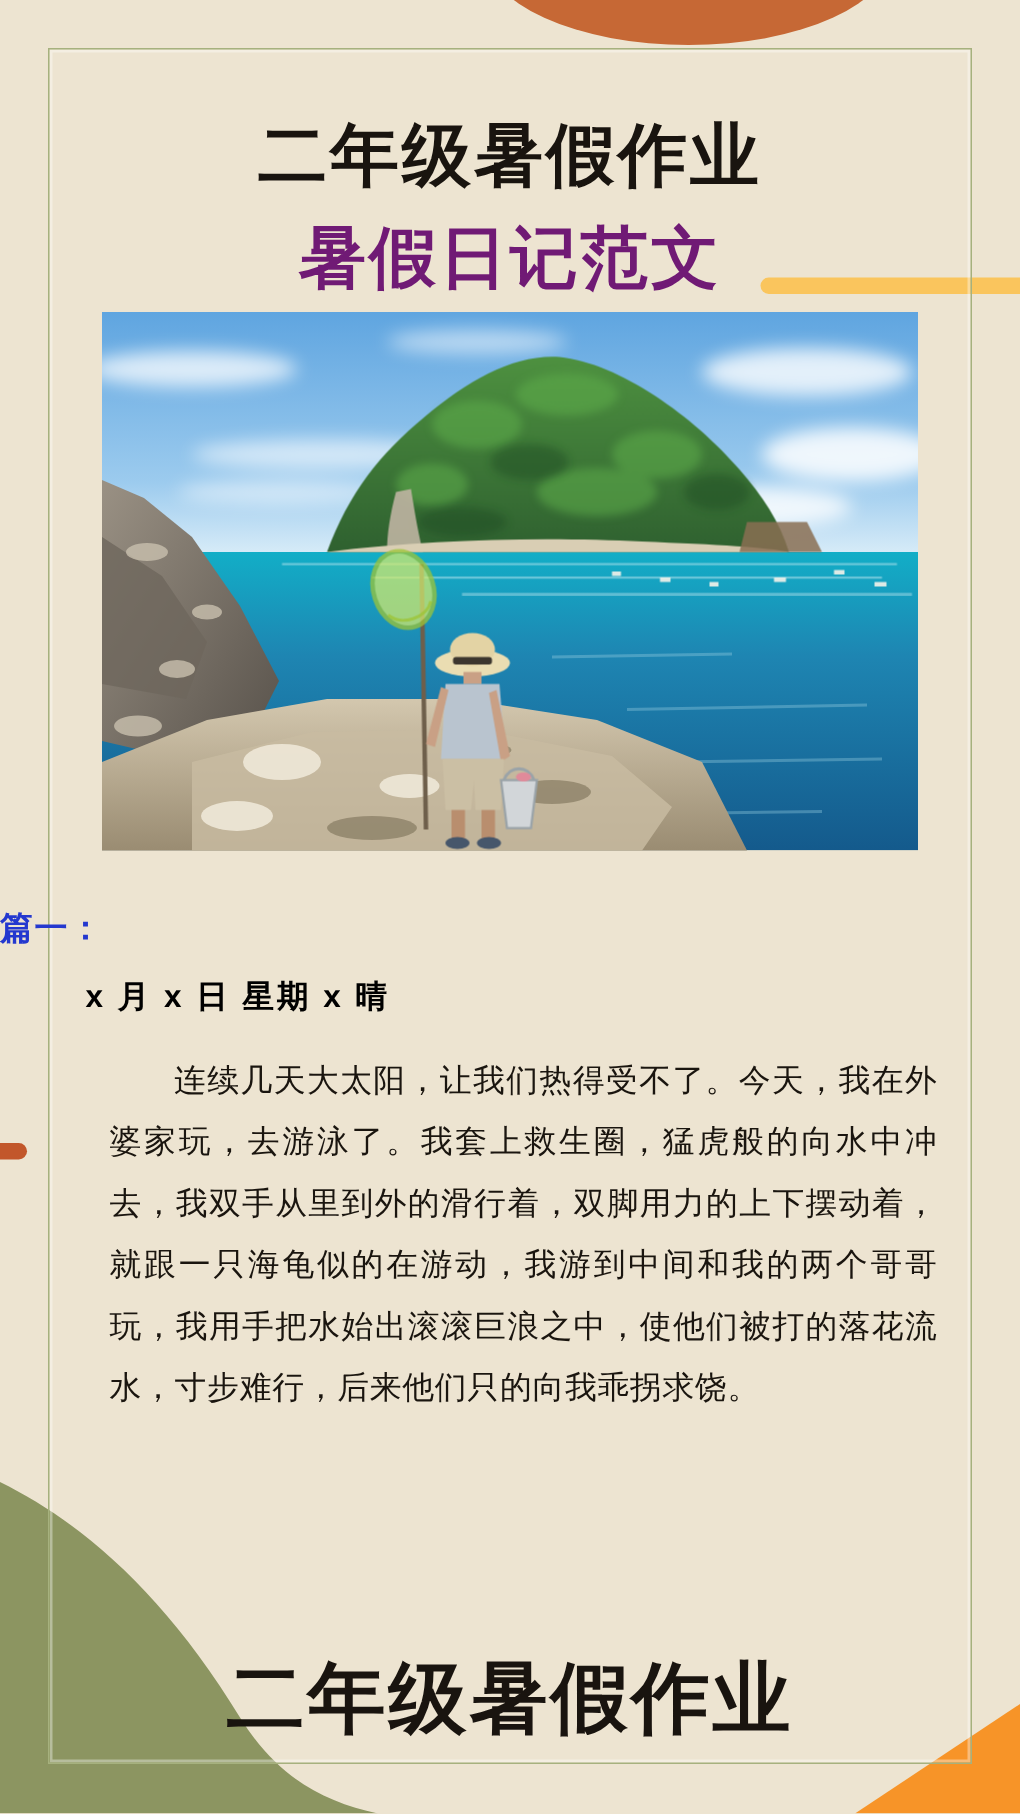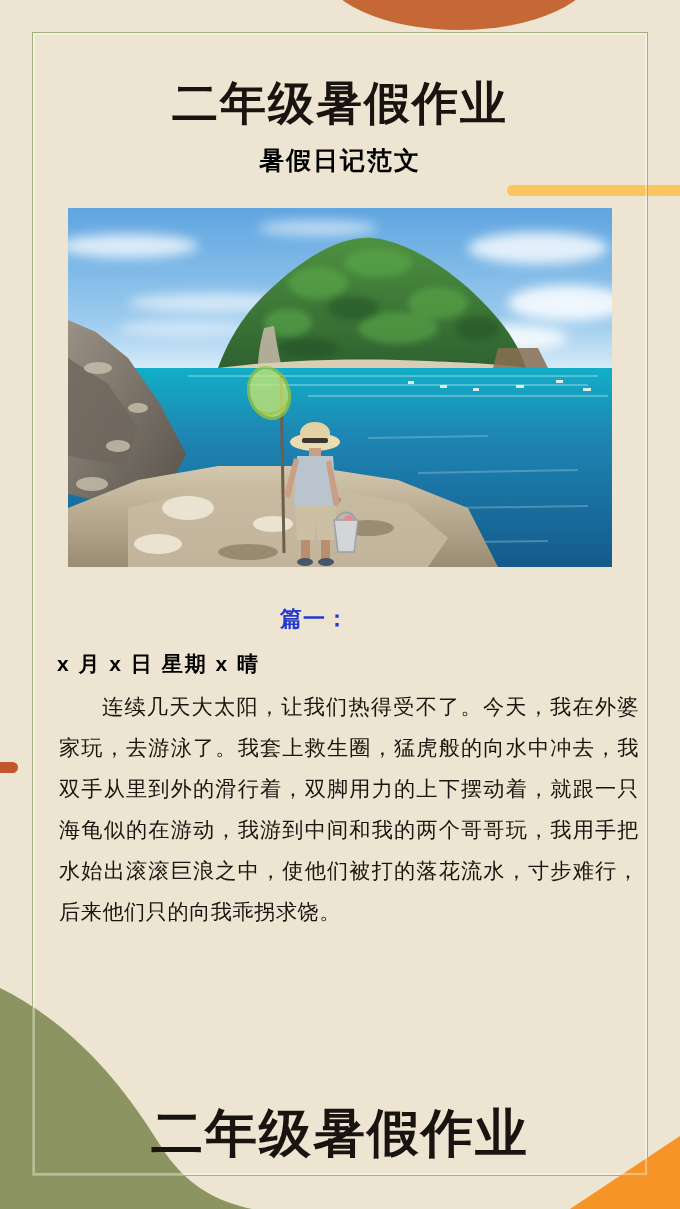--- a/index.html
+++ b/index.html
@@ -20,37 +20,37 @@
     border:1px solid #A6B17E;
     box-shadow:inset 0 0 0 2px rgba(255,255,255,.38);
     pointer-events:none;
   }
   .page-title{
     left:0;top:78px;width:680px;text-align:center;
     font-size:46px;font-weight:600;color:#19140F;letter-spacing:2px;line-height:1.1;
   }
   .page-subtitle{
     left:0;top:147px;width:680px;text-align:center;
-    font-size:25px;font-weight:700;color:#000000;letter-spacing:2px;line-height:1.1;
+    font-size:45px;font-weight:700;color:#701a75;letter-spacing:2px;line-height:1.1;
   }
   .photo{left:68px;top:208px;width:544px;height:359px;overflow:hidden;}
   .section-label{
-    left:0;top:604px;width:629px;text-align:center;
+    left:0;top:604px;width:629px;text-align:left;
     font-size:22px;font-weight:700;color:#2438CF;letter-spacing:1px;
   }
   .date-line{
     left:57px;top:650px;width:584px;
     font-size:21px;font-weight:700;color:#000000;letter-spacing:2px;
   }
   .essay{
     left:57px;top:684px;width:584px;
     font-size:21.2px;line-height:41px;color:#1A150F;
     text-align:justify;letter-spacing:.5px;
   }
-  .essay p{margin:2px;text-indent:43px;}
+  .essay p{margin:16px;text-indent:43px;}
   .essay p + p{margin-top:15px;}
   .bottom-title{
     left:0;top:1105px;width:680px;text-align:center;
     font-size:52px;font-weight:600;color:#19140F;letter-spacing:2px;line-height:1.1;
   }
 </style>
 </head>
 <body>
 
 <div class="abs decor-ellipse-top"></div>

